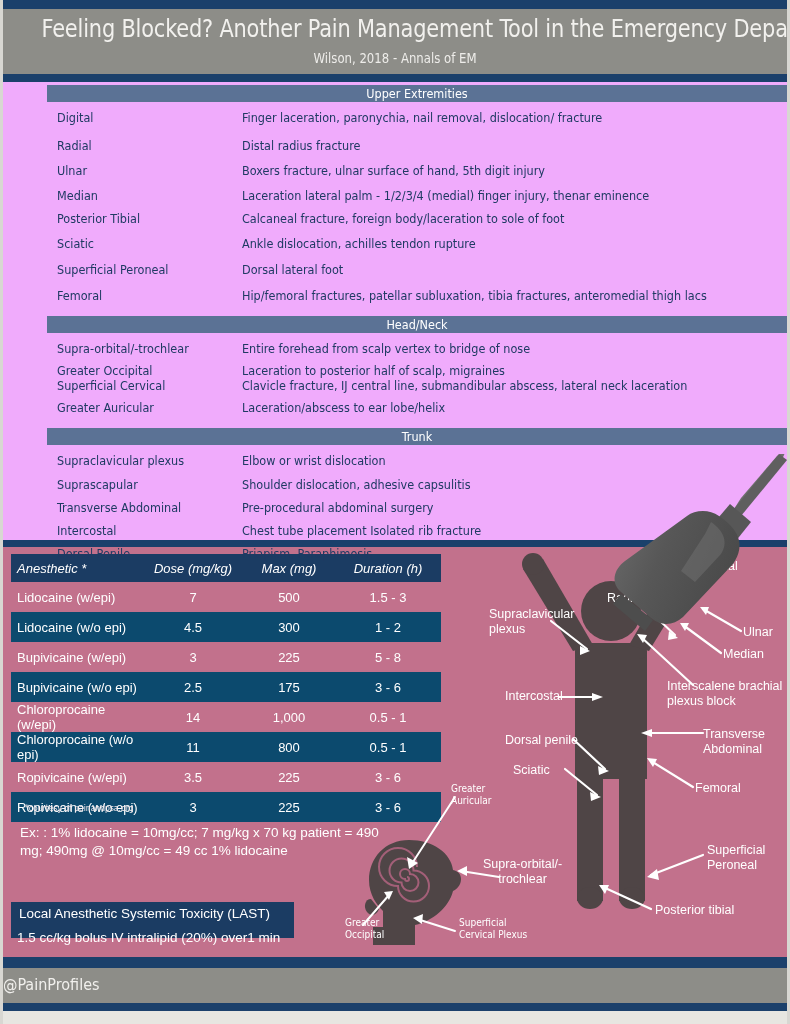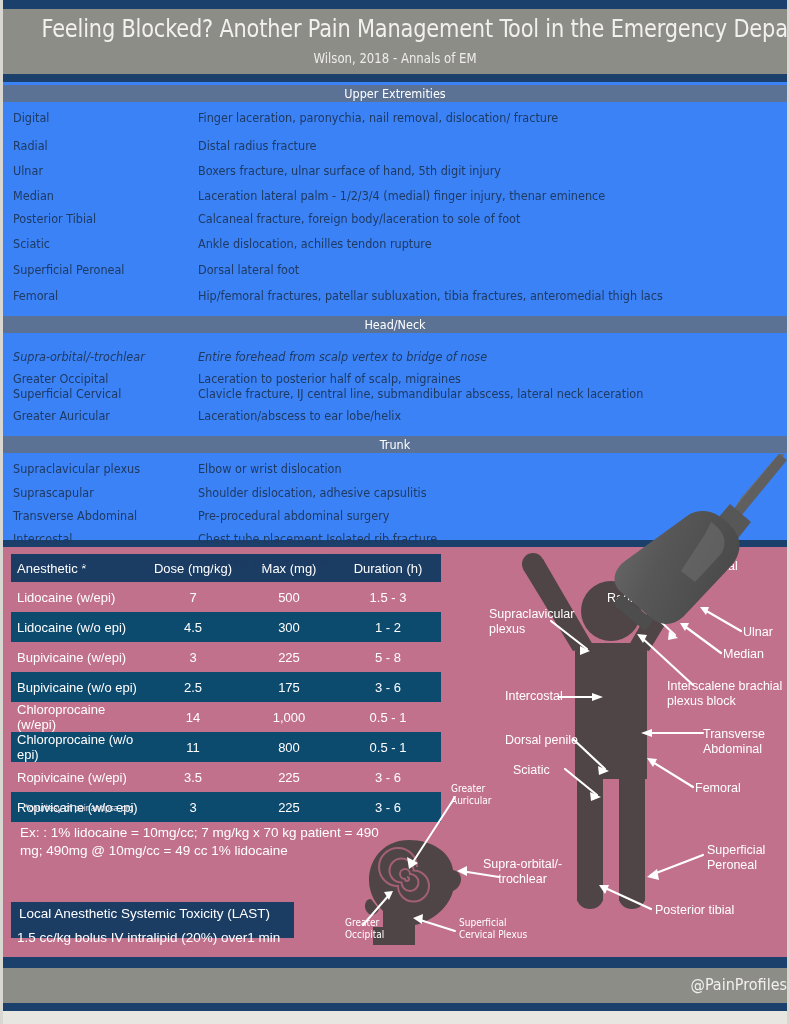--- a/index.html
+++ b/index.html
@@ -49,22 +49,23 @@
     font-size: 14px;
     margin-top: 7px;
     font-family: "DejaVu Sans Condensed", "Liberation Sans Narrow", "Liberation Sans", sans-serif;
     transform: scaleX(0.93);
     transform-origin: center;
   }
 
   
   .tables-zone {
     position: relative;
-    background: #3b82f6;
+    background: #f0abfc;
     padding-top: 3px;
+    padding-left: 44px;
   }
   .sect-head {
     background: #5b7295;
     color: #ffffff;
     text-align: center;
     font-size: 12.5px;
     line-height: 17px;
     height: 17px;
     margin: 0 0 0 0;
     font-family: "DejaVu Sans Condensed", "Liberation Sans Narrow", "Liberation Sans", sans-serif;
@@ -122,20 +123,21 @@
     display: flex;
     align-items: center;
     height: 30px;
     color: #ffffff;
     font-size: 13px;
   }
   .dt-head {
     background: #1b3c63;
     font-size: 13px;
     height: 28px;
+    font-style: italic;
   }
   .dt-odd  { background: #c2718c; }
   .dt-even { background: #0c4a6e; }
   .dt-c0 { width: 132px; flex: 0 0 132px; padding-left: 6px; box-sizing: border-box; }
   .dt-c1 { width: 100px; flex: 0 0 100px; text-align: center; }
   .dt-c2 { width: 92px;  flex: 0 0 92px;  text-align: center; }
   .dt-c3 { width: 106px; flex: 0 0 106px; text-align: center; }
 
   .courtesy {
     position: absolute;
@@ -190,21 +192,21 @@
     white-space: pre-line;
   }
   .dlabel.cond {
     font-family: "DejaVu Sans Condensed", "Liberation Sans Narrow", "Liberation Sans", sans-serif;
     font-size: 10px;
   }
 
   
   .footer-band {
     background: #8d8d88;
-    text-align: right;
+    text-align: left;
     color: #f1f0ed;
     font-size: 16px;
     padding: 7px 0 9px 0;
     font-family: "DejaVu Sans Condensed", "Liberation Sans Narrow", "Liberation Sans", sans-serif;
   }
 </style>
 </head>
 <body>
 
 <div id="poster">
@@ -276,21 +278,21 @@
         <div class="ndesc">Dorsal lateral foot</div>
       </div>
       <div class="nrow" style="margin-top:11px;">
         <div class="nname">Femoral</div>
         <div class="ndesc">Hip/femoral fractures, patellar subluxation, tibia fractures, anteromedial thigh lacs</div>
       </div>
     </div>
 
     <div class="sect-head" style="margin-top:13px;">Head/Neck</div>
     <div class="sect-body">
-      <div class="nrow" style="margin-top:16px;font-style:italic;">
+      <div class="nrow" style="margin-top:8px;">
         <div class="nname">Supra-orbital/-trochlear</div>
         <div class="ndesc">Entire forehead from scalp vertex to bridge of nose</div>
       </div>
       <div class="nrow" style="margin-top:7px;">
         <div class="nname">Greater Occipital</div>
         <div class="ndesc">Laceration to posterior half of scalp, migraines</div>
       </div>
       <div class="nrow" style="margin-top:0;">
         <div class="nname">Superficial Cervical</div>
         <div class="ndesc">Clavicle fracture, IJ central line,  submandibular abscess, lateral neck laceration</div>

